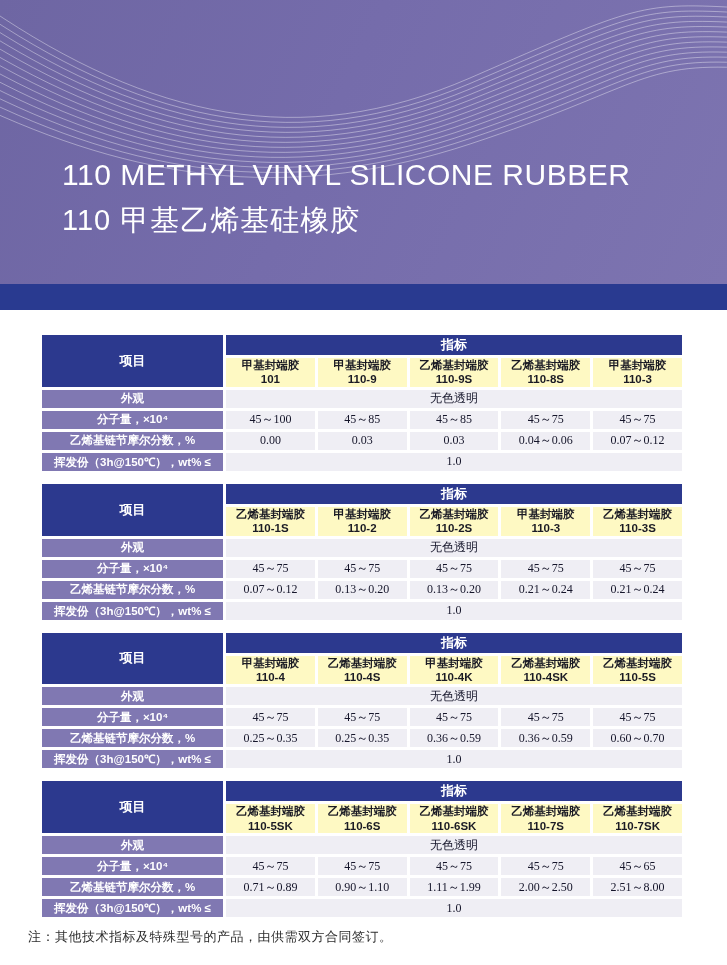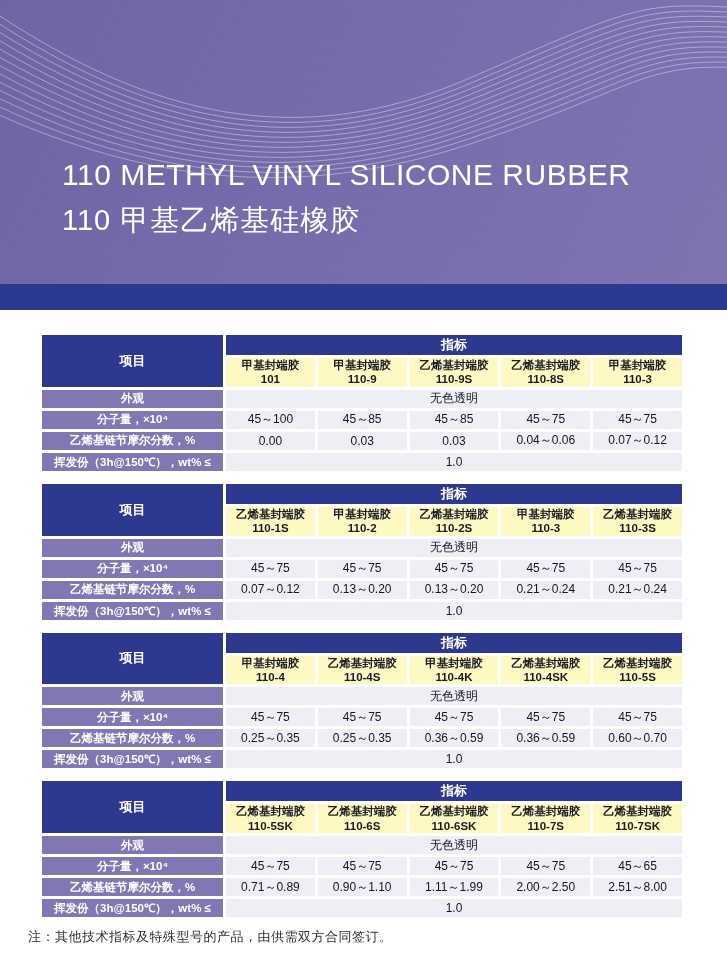--- a/index.html
+++ b/index.html
@@ -46,21 +46,21 @@
   .prod {
     background:#fef9c3; color:#1a1a24;
     font-weight:700; font-size:11.5px; line-height:1.25; height:27px;
   }
   .lbl {
     background:#8078b2; color:#ffffff;
     font-weight:700; font-size:11.5px; height:18px; white-space:nowrap;
   }
   .val {
     background:#efeef4; color:#15152a;
-    font-size:12px; height:18px; white-space:nowrap;
+    font-size:12px; height:18px; white-space:nowrap;font-family:Liberation Serif, serif;
   }
   .note {
     margin:8px 0 0 28px;
     font-size:13px; color:#2e2e2e; letter-spacing:0.5px;
   }
 </style>
 </head>
 <body>
 
 <div class="banner">

